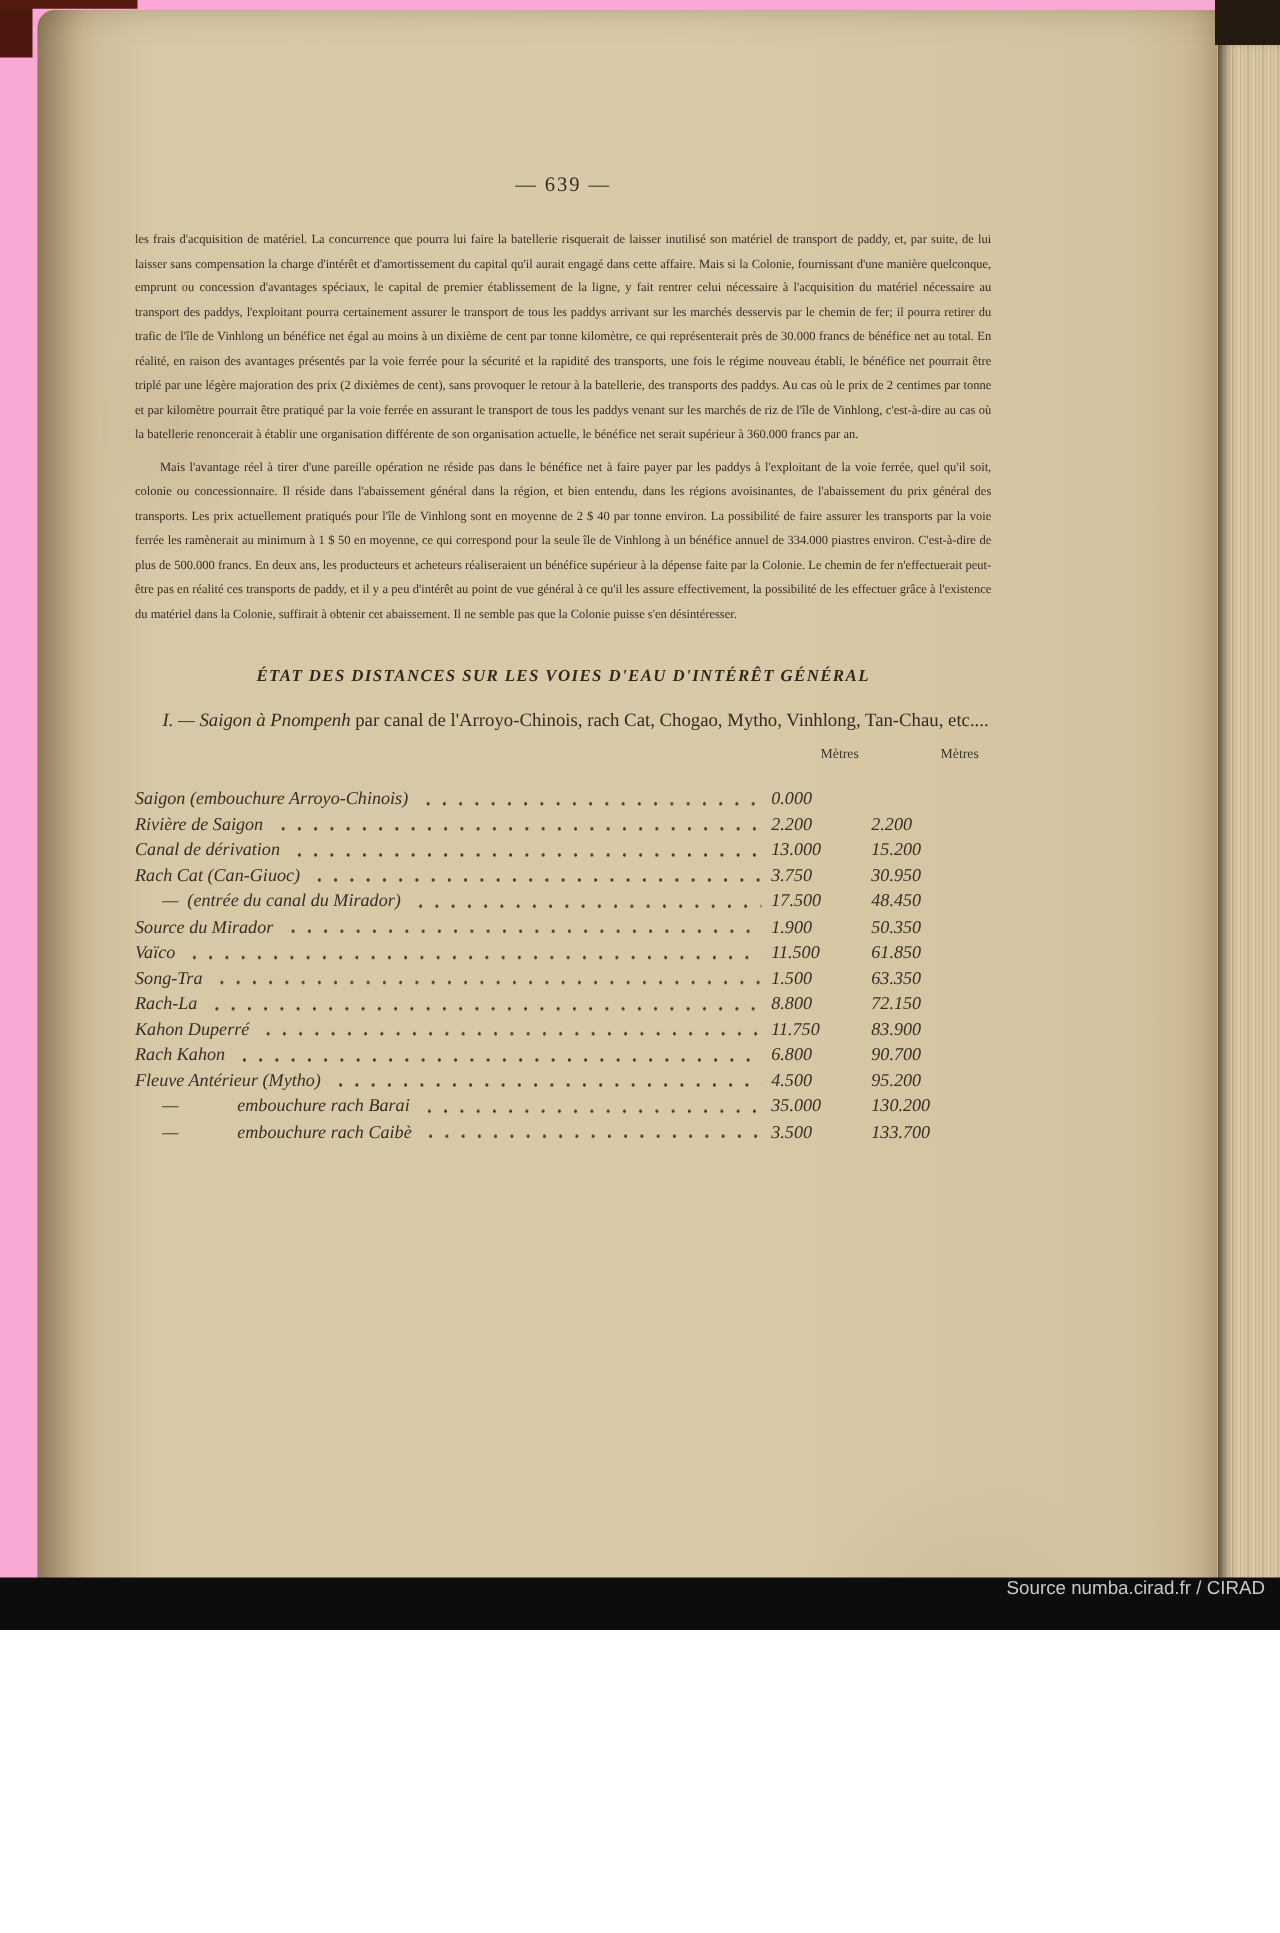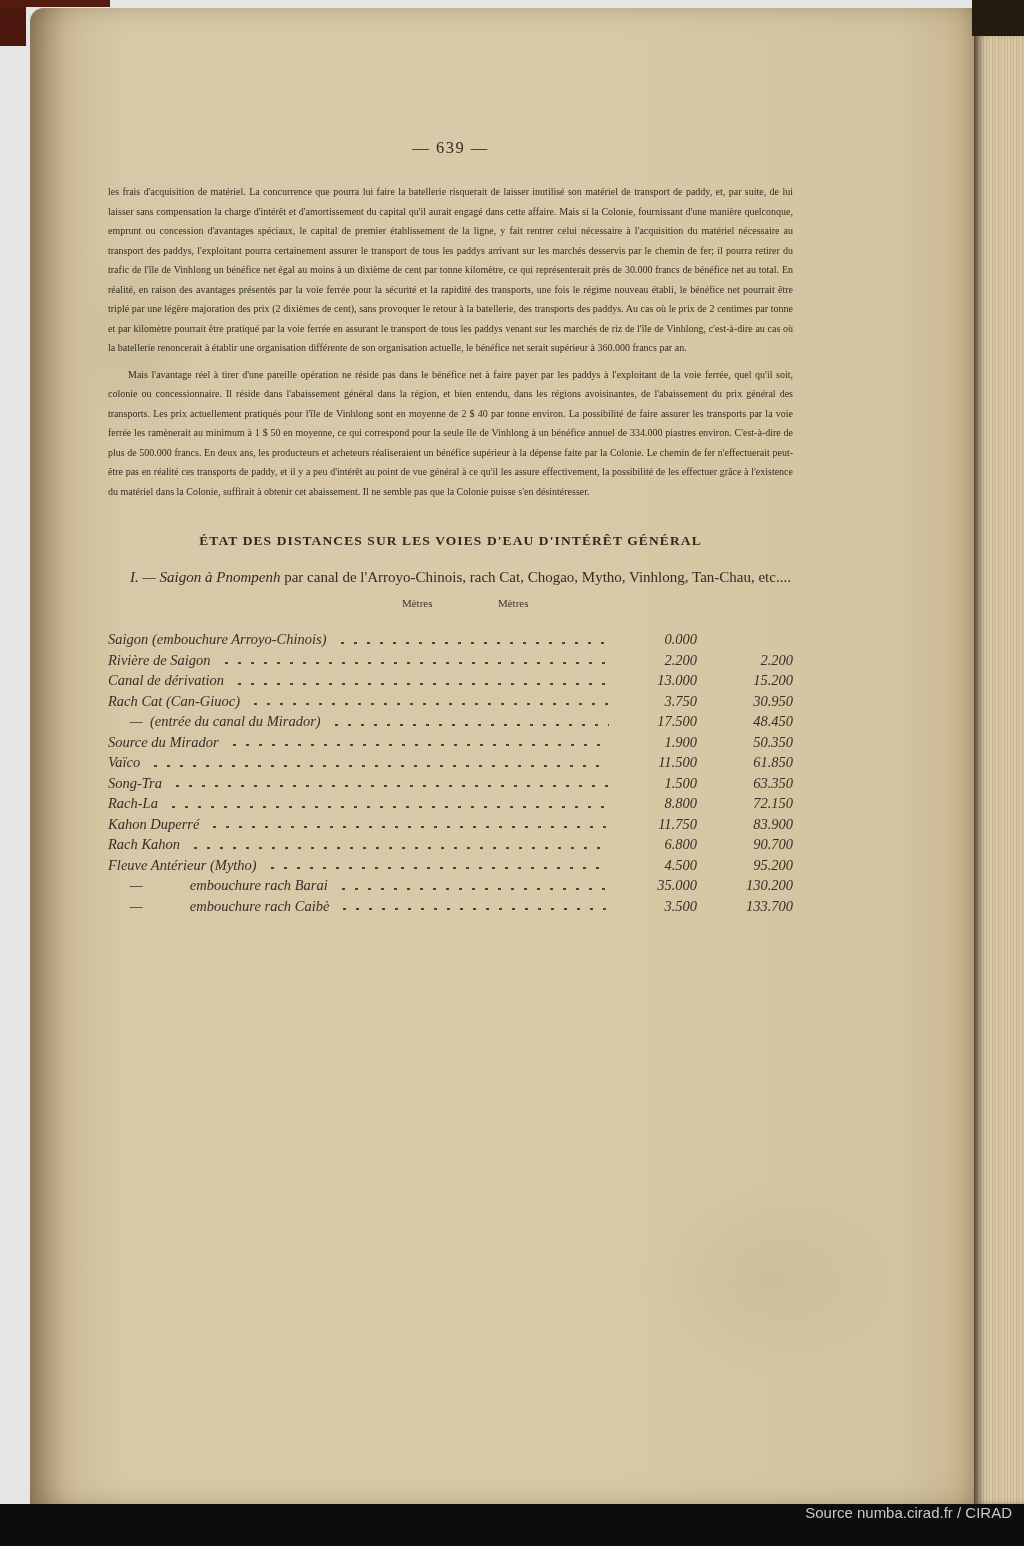--- a/index.html
+++ b/index.html
@@ -1,16 +1,16 @@
 <!DOCTYPE html>
 <html lang="fr"><head>
 <meta charset="utf-8">
 <style>
   html,body{margin:0;padding:0;}
-  .scene{position:relative;width:1024px;height:1546px;background:#e5e5e5;overflow:hidden;
+  .scene{position:relative;width:1024px;height:1304px;background:#f9a8d4;overflow:hidden;
          font-family:"Liberation Serif","DejaVu Serif",serif;}
   
   .spine-red{position:absolute;left:0;top:0;width:26px;height:46px;background:#4c170e;}
   .top-red{position:absolute;left:0;top:0;width:110px;height:7px;background:#551b10;}
   .page-sheet{position:absolute;left:30px;top:8px;width:944px;height:1496px;
     background:linear-gradient(90deg,#b9a37d 0%,#cfbd99 4%,#d7c8a7 10%,#d8c9a8 55%,#d3c3a0 92%,#c9b690 100%);
     border-top-left-radius:14px;
     box-shadow:inset 28px 0 42px -22px rgba(55,40,20,.55), inset -14px 0 26px -14px rgba(85,65,35,.45);}
   .page-edges{position:absolute;right:0;top:34px;width:50px;height:1470px;
     background:repeating-linear-gradient(90deg,#c7b38e 0 1px,#d6c5a2 1px 3px,#cbb893 3px 4px,#d9c9a7 4px 6px);
@@ -19,36 +19,36 @@
   .stain{position:absolute;border-radius:50%;pointer-events:none;}
   .stain.s1{left:80px;top:230px;width:120px;height:220px;background:radial-gradient(closest-side,rgba(110,85,40,.10),rgba(0,0,0,0));}
   .stain.s2{left:640px;top:1180px;width:260px;height:200px;background:radial-gradient(closest-side,rgba(110,85,40,.07),rgba(0,0,0,0));}
 
   
   .content{position:absolute;left:108px;top:138px;width:685px;color:#322c23;}
   .page-number{ text-align:center;font-size:16.5px;letter-spacing:1.5px;margin:0 0 24px;}
   .bodytext p{margin:0 0 7px;text-align:justify;font-size:10px;line-height:19.5px;}
   .bodytext p.indented{text-indent:20px;}
   h2.section-heading{text-align:center;font-size:13.5px;font-weight:bold;letter-spacing:1.1px;
-    margin:32px 0 0;color:#2f2a20;}
+    margin:32px 0 0;color:#2f2a20;font-style:italic;}
   p.route{margin:18px 0 0;font-size:15px;line-height:20px;text-align:justify;text-indent:22px;}
   .it{font-style:italic;}
 
-  .col-headers{display:flex;justify-content:center;margin-top:10px;font-size:11px;color:#3c362c;}
+  .col-headers{display:flex;justify-content:flex-end;margin-top:10px;font-size:11px;color:#3c362c;}
   .col-headers .mh{text-align:right;padding-right:10px;box-sizing:border-box;}
   .col-headers .mh.h1{width:80px;}
   .col-headers .mh.h2{width:96px;}
 
   .dtable{margin-top:20px;font-style:italic;}
   .trow{display:flex;align-items:baseline;font-size:14.5px;line-height:20.5px;color:#362f25;}
   .tlabel{white-space:pre;}
   .leader{flex:1 1 auto;align-self:flex-end;height:6px;margin:0 8px 4px 9px;min-width:12px;
     background-image:radial-gradient(circle,#453d2f 1.1px,rgba(0,0,0,0) 1.45px);
     background-size:13px 6px;background-repeat:repeat-x;background-position:0 50%;}
-  .num{text-align:right;white-space:pre;}
+  .num{white-space:pre;}
   .num.n1{width:80px;}
   .num.n2{width:96px;}
 
   .footer-bar{position:absolute;left:0;bottom:0;width:1024px;height:42px;background:#0d0d0d;
     display:flex;align-items:flex-start;justify-content:flex-end;padding-right:12px;box-sizing:border-box;
     font-family:"Liberation Sans","DejaVu Sans",sans-serif;font-size:15px;color:#c9c9c9;}
 </style>
 </head>
 <body>
 

